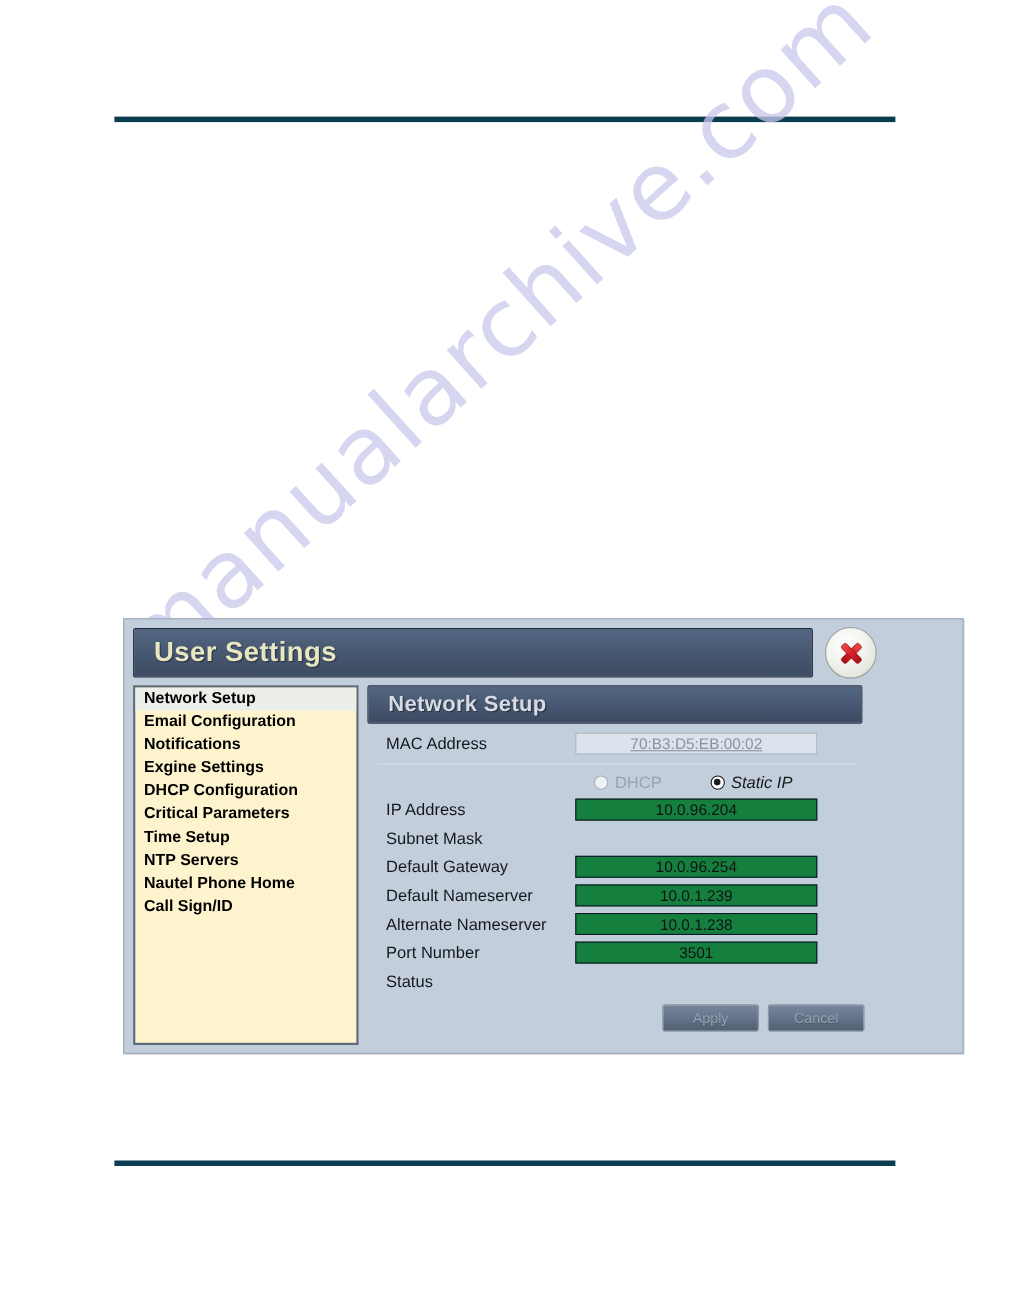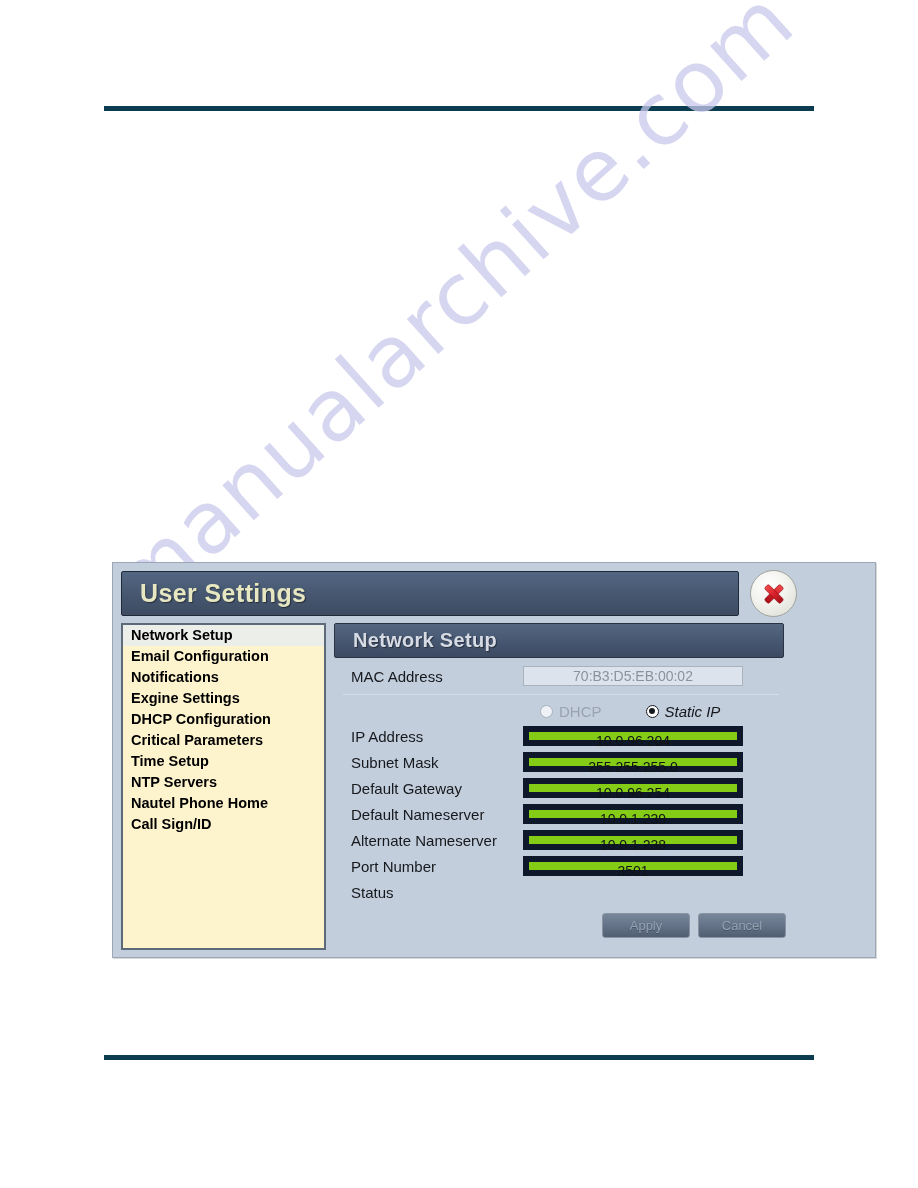--- a/index.html
+++ b/index.html
@@ -172,32 +172,33 @@
     width: 189px;
     font-size: 15px;
     color: #15181c;
     padding-left: 17px;
     box-sizing: border-box;
   }
 
   .field {
     width: 220px;
     height: 20px;
-    border: 6px solid #0f172a;
-    box-sizing: border-box;
-    background: #84cc16;
+    border: 1px solid #0f172a;
+    box-sizing: border-box;
+    background: #15803d;
     font-size: 14px;
     color: #101216;
     text-align: center;
     line-height: 18px;
   }
   .field.readonly {
     background: #dde3ec;
     color: #8a929e;
     border: 1px solid #aab2bd;
+    text-decoration: underline;
   }
 
   .divider {
     width: 436px;
     height: 1px;
     background: #d6dde7;
     margin: 5px 0 4px 9px;
   }
 
   .radio-row {
@@ -332,21 +333,20 @@
         </span>
       </div>
 
       <div id="fields">
           <div class="row">
             <span class="lbl">IP Address</span>
             <span class="field">10.0.96.204</span>
           </div>
           <div class="row">
             <span class="lbl">Subnet Mask</span>
-            <span class="field">255.255.255.0</span>
           </div>
           <div class="row">
             <span class="lbl">Default Gateway</span>
             <span class="field">10.0.96.254</span>
           </div>
           <div class="row">
             <span class="lbl">Default Nameserver</span>
             <span class="field">10.0.1.239</span>
           </div>
           <div class="row">

